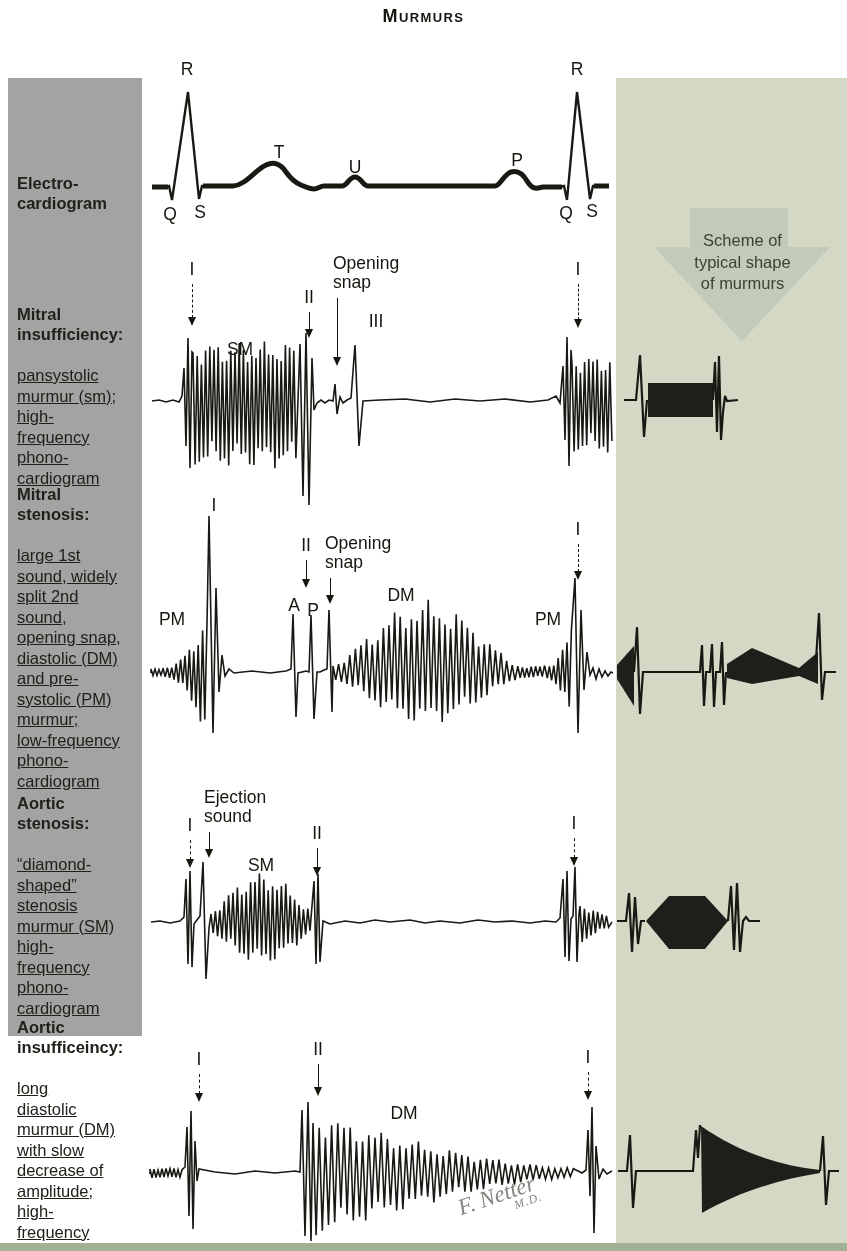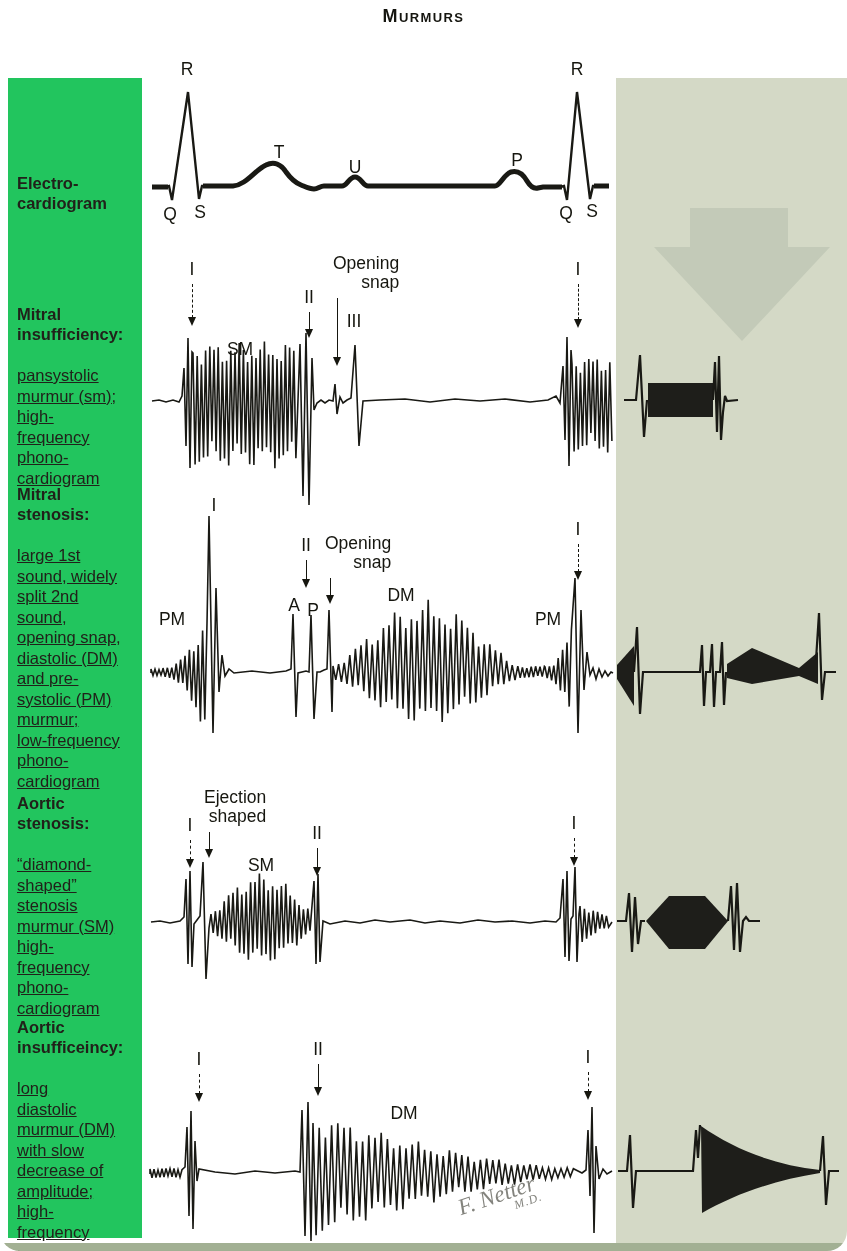--- a/index.html
+++ b/index.html
@@ -1,29 +1,29 @@
 <!DOCTYPE html>
 <html><head>
 <meta charset="utf-8">
 <style>
   html,body{margin:0;padding:0;background:#ffffff;}
   #page{position:relative;width:847px;height:1251px;background:#ffffff;overflow:hidden;
-        font-family:"Liberation Sans",sans-serif;border-radius:20px;}
+        font-family:"Liberation Sans",sans-serif;}
   .panel{position:absolute;}
-  #sidebar{left:8px;top:78px;width:134px;height:1160px;background:#22c55e;}
+  #sidebar{left:8px;top:78px;width:134px;height:958px;background:#a3a3a3;}
   #rightcol{left:616px;top:78px;width:231px;height:1165px;background:#d4d9c6;}
   #footerbar{left:0;top:1243px;width:847px;height:8px;background:#a2b093;}
   #title{position:absolute;top:6px;left:0;width:847px;text-align:center;font-weight:bold;
          font-size:18px;letter-spacing:1.4px;font-variant:small-caps;color:#15150f;}
   .sb{position:absolute;left:9px;width:124px;color:#21211a;font-size:16.5px;line-height:20.5px;
       white-space:pre-line;}
   .sb-h{font-weight:bold;white-space:pre-line;}
   .sb-d{white-space:pre-line;text-decoration:underline;}
   #overlay{position:absolute;left:0;top:0;pointer-events:none;}
-  .lab{position:absolute;font-size:17.5px;line-height:19px;color:#16160f;white-space:pre-line;text-align:right;}
+  .lab{position:absolute;font-size:17.5px;line-height:19px;color:#16160f;white-space:pre-line;}
   .c{transform:translateX(-50%);text-align:center;}
   .arr{position:absolute;width:0;border-left:1.8px solid #16160f;}
   .arr::after{content:"";position:absolute;left:-5.4px;top:100%;margin-top:-1px;
               border:4.5px solid transparent;border-top:9px solid #16160f;}
   .dash{border-left-style:dashed;}
   #schemeheader{position:absolute;left:667px;top:230px;width:151px;text-align:center;
                 font-size:16.5px;line-height:21.5px;color:#3d4036;white-space:pre-line;}
   #signature{position:absolute;left:458px;top:1182px;transform:rotate(-19deg);
              color:#83837d;font-family:"Liberation Serif",serif;font-style:italic;}
   .sig-name{font-size:23px;}
@@ -136,61 +136,64 @@
       <path d="M728,921 L731,886 L734,950 L737,883 L740,952 L743,921 L746,917 L749,921 L760,921" stroke="#191914" fill="none" stroke-width="2.2"></path>
     </g>
 
     <g>
       <path d="M618,1171 L627,1171 L630,1135 L633,1208 L636,1171 L693,1171 L696,1130 L698,1158 L700,1125" stroke="#191914" fill="none" stroke-width="2.2"></path>
       <path d="M701,1126 C735,1150 775,1165 820,1170 L820,1173 C775,1180 735,1194 702,1213 Z" fill="#1e1e1a"></path>
       <path d="M820,1171 L823,1136 L826,1205 L829,1171 L839,1171" stroke="#191914" fill="none" stroke-width="2.2"></path>
     </g>
   </svg>
 
+  <div id="schemeheader">Scheme of
+typical shape
+of murmurs</div>
 
   <div class="lab c" style="left:187px;top:60px">R</div>
   <div class="lab c" style="left:170px;top:205px">Q</div>
   <div class="lab c" style="left:200px;top:203px">S</div>
   <div class="lab c" style="left:279px;top:143px">T</div>
   <div class="lab c" style="left:355px;top:158px">U</div>
   <div class="lab c" style="left:517px;top:151px">P</div>
   <div class="lab c" style="left:577px;top:60px">R</div>
   <div class="lab c" style="left:566px;top:204px">Q</div>
   <div class="lab c" style="left:592px;top:202px">S</div>
 
   <div class="lab c" style="left:192px;top:260px">I</div>
   <div class="arr dash" style="left:192px;top:284px;height:34px"></div>
   <div class="lab c" style="left:240px;top:340px">SM</div>
   <div class="lab c" style="left:309px;top:288px">II</div>
   <div class="arr" style="left:309px;top:312px;height:18px"></div>
   <div class="lab" style="left:333px;top:254px">Opening
 snap</div>
   <div class="arr" style="left:337px;top:298px;height:60px"></div>
-  <div class="lab c" style="left:354px;top:312px">III</div>
+  <div class="lab c" style="left:376px;top:312px">III</div>
   <div class="lab c" style="left:578px;top:260px">I</div>
   <div class="arr dash" style="left:578px;top:284px;height:36px"></div>
 
   <div class="lab c" style="left:172px;top:610px">PM</div>
   <div class="lab c" style="left:214px;top:496px">I</div>
   <div class="lab c" style="left:306px;top:536px">II</div>
   <div class="arr" style="left:306px;top:560px;height:20px"></div>
   <div class="lab c" style="left:294px;top:596px">A</div>
   <div class="lab c" style="left:313px;top:601px">P</div>
   <div class="lab" style="left:325px;top:534px">Opening
 snap</div>
   <div class="arr" style="left:330px;top:578px;height:18px"></div>
   <div class="lab c" style="left:401px;top:586px">DM</div>
   <div class="lab c" style="left:548px;top:610px">PM</div>
   <div class="lab c" style="left:578px;top:520px">I</div>
   <div class="arr dash" style="left:578px;top:544px;height:28px"></div>
 
   <div class="lab c" style="left:190px;top:816px">I</div>
   <div class="arr dash" style="left:190px;top:840px;height:20px"></div>
   <div class="lab" style="left:204px;top:788px">Ejection
-shaped</div>
+sound</div>
   <div class="arr" style="left:209px;top:832px;height:18px"></div>
   <div class="lab c" style="left:261px;top:856px">SM</div>
   <div class="lab c" style="left:317px;top:824px">II</div>
   <div class="arr" style="left:317px;top:848px;height:20px"></div>
   <div class="lab c" style="left:574px;top:814px">I</div>
   <div class="arr dash" style="left:574px;top:838px;height:20px"></div>
 
   <div class="lab c" style="left:199px;top:1050px">I</div>
   <div class="arr dash" style="left:199px;top:1074px;height:20px"></div>
   <div class="lab c" style="left:318px;top:1040px">II</div>

